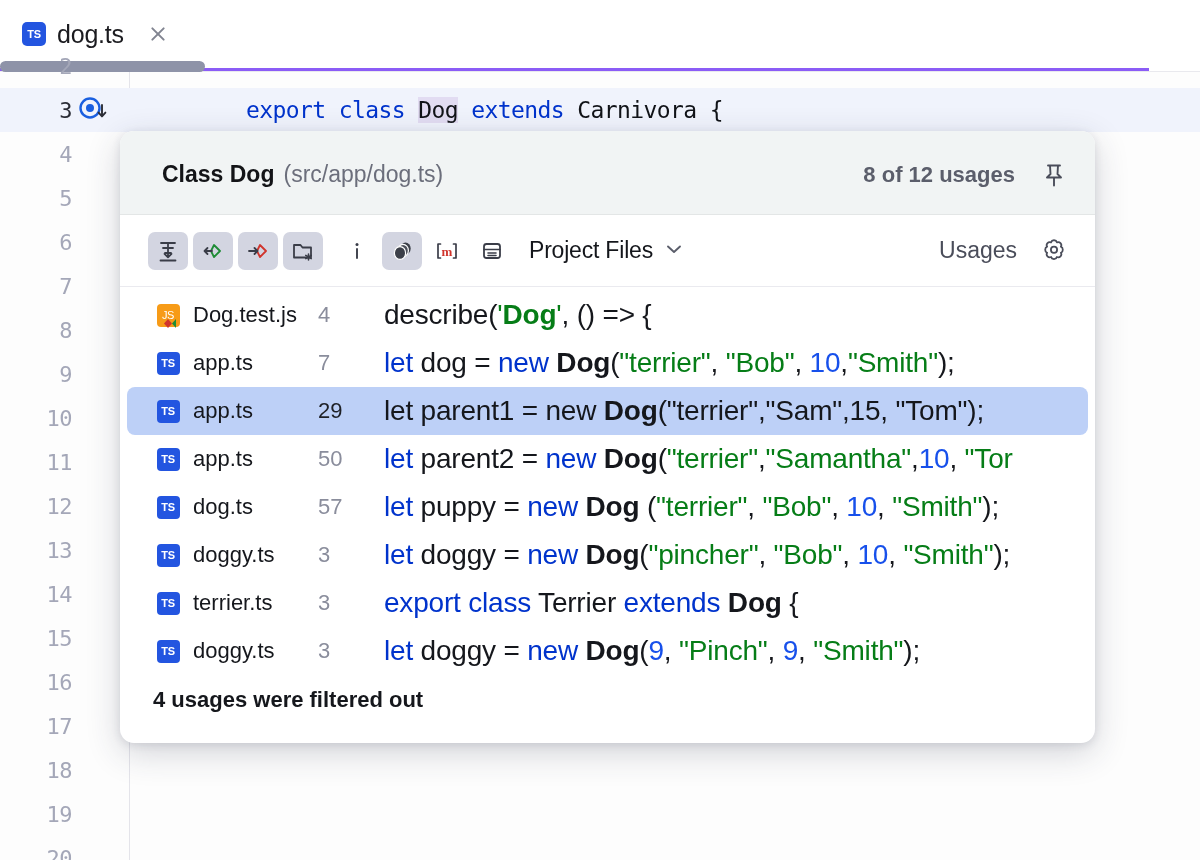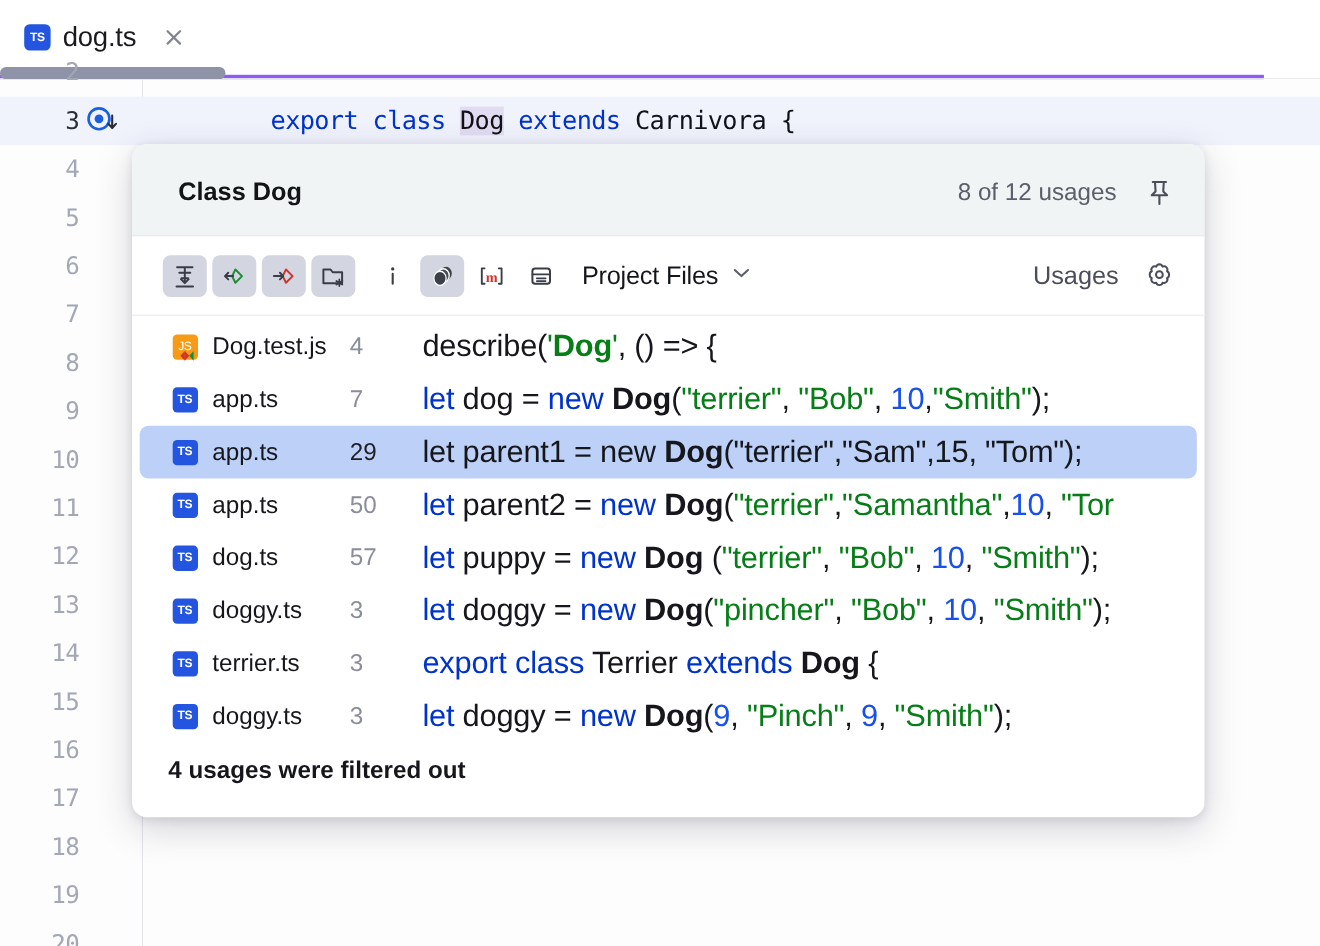--- a/index.html
+++ b/index.html
@@ -93,21 +93,21 @@
   }
   .popup-head {
     height: 84px; background: #F1F4F4;
     display: flex; align-items: center;
     padding: 4px 26px 0 42px;
     border-bottom: 1px solid #E3E6E6;
   }
   .head-title { font-size: 23px; font-weight: bold; color: #131417; }
   .head-path  { font-size: 23px; color: #6B6E7B; margin-left: 9px; }
   .head-spacer { flex: 1; }
-  .head-count { font-size: 22px; color: #5B5E6B; margin-right: 24px; }
+  .head-count { font-size: 22px; color: #5B5E6B; margin-right: 24px; font-weight: bold; }
   .pin-icon { width: 30px; height: 30px; }
 
   .toolbar {
     height: 72px; display: flex; align-items: center;
     padding: 0 26px 0 28px;
     border-bottom: 1px solid #EAEAEF;
     background: #FFFFFF;
   }
   .tbtn {
     width: 40px; height: 38px; border-radius: 7px;
@@ -259,20 +259,21 @@
       </div>
     <div class="code-line" style="top:764px;">
         <span class="ln">20</span>
       </div>
   </div>
 
   <div class="popup">
 
     <div class="popup-head">
       <span class="head-title">Class Dog</span>
+      <span class="head-path">(src/app/dog.ts)</span>
       <span class="head-spacer"></span>
       <span class="head-count">8 of 12 usages</span>
       <span class="pin-icon">
         <svg width="30" height="30" viewBox="0 0 30 30">
           <path d="M9 5.5 H21 M11 5.5 L11.5 14 L8 17.5 H22 L18.5 14 L19 5.5 M15 17.5 V25.5" fill="none" stroke="#4A4D5A" stroke-width="1.9" stroke-linecap="round" stroke-linejoin="round"></path>
         </svg>
       </span>
     </div>
 
     <div class="toolbar">

